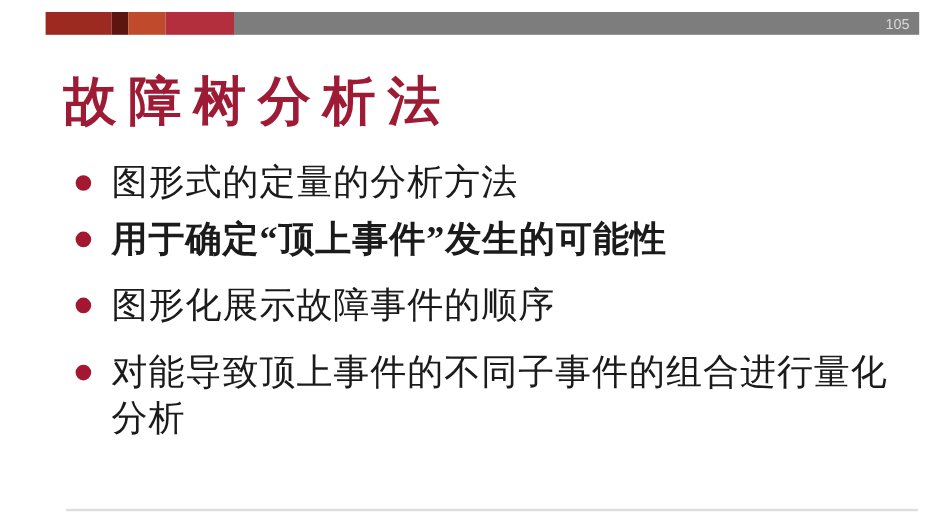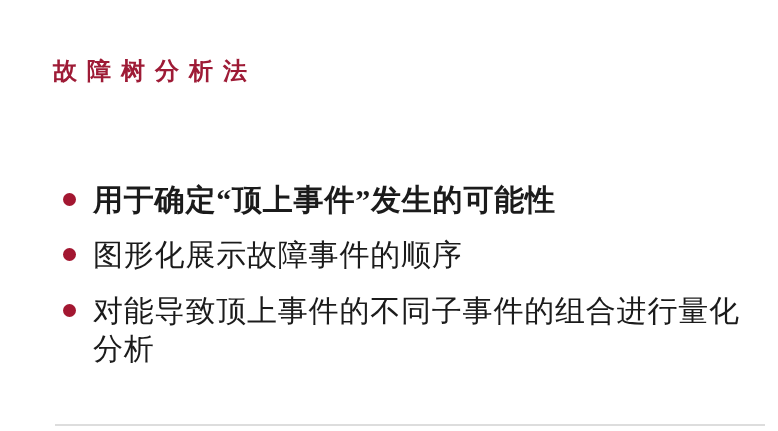--- a/index.html
+++ b/index.html
@@ -44,21 +44,21 @@
     font-family: "Liberation Sans", sans-serif;
     font-size: 12px;
     line-height: 1;
   }
 
   
   .title {
     position: absolute;
     left: 53px;
     top: 55px;
-    font-size: 24px;
+    font-size: 44px;
     font-weight: bold;
     letter-spacing: 10px;
     color: var(--accent_title, #9E1B36);
     white-space: nowrap;
   }
 
   
   .bullet {
     position: absolute;
     left: 63px;
@@ -95,23 +95,36 @@
     width: 710px;
     height: 2px;
     background: #dddddd;
   }
 </style>
 </head>
 <body>
 
 <div class="slide">
 
+  <div class="topbar">
+    <div class="seg seg1"></div>
+    <div class="seg seg2"></div>
+    <div class="seg seg3"></div>
+    <div class="seg seg4"></div>
+    <div class="seg seg-gray">
+      <span class="slide-number">105</span>
+    </div>
+  </div>
 
   <div class="title">故障树分析法</div>
 
+  <div class="bullet b1">
+    <span class="dot"></span>
+    <span class="btext">图形式的定量的分析方法</span>
+  </div>
 
   <div class="bullet b2">
     <span class="dot"></span>
     <span class="btext">用于确定“顶上事件”发生的可能性</span>
   </div>
 
   <div class="bullet b3">
     <span class="dot"></span>
     <span class="btext">图形化展示故障事件的顺序</span>
   </div>

